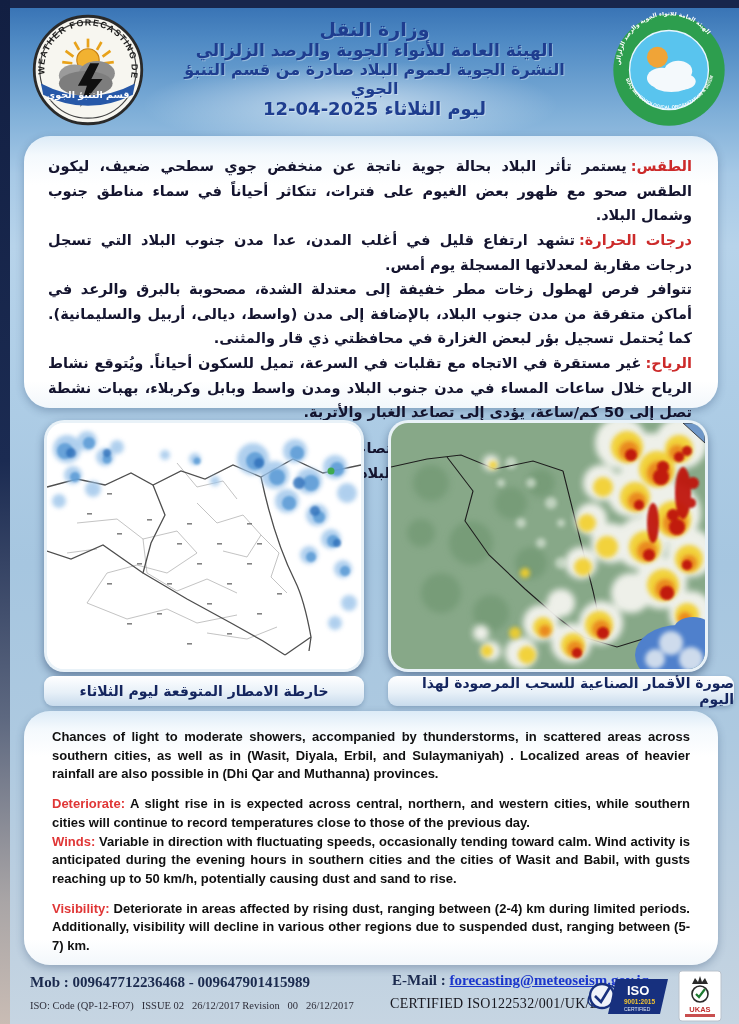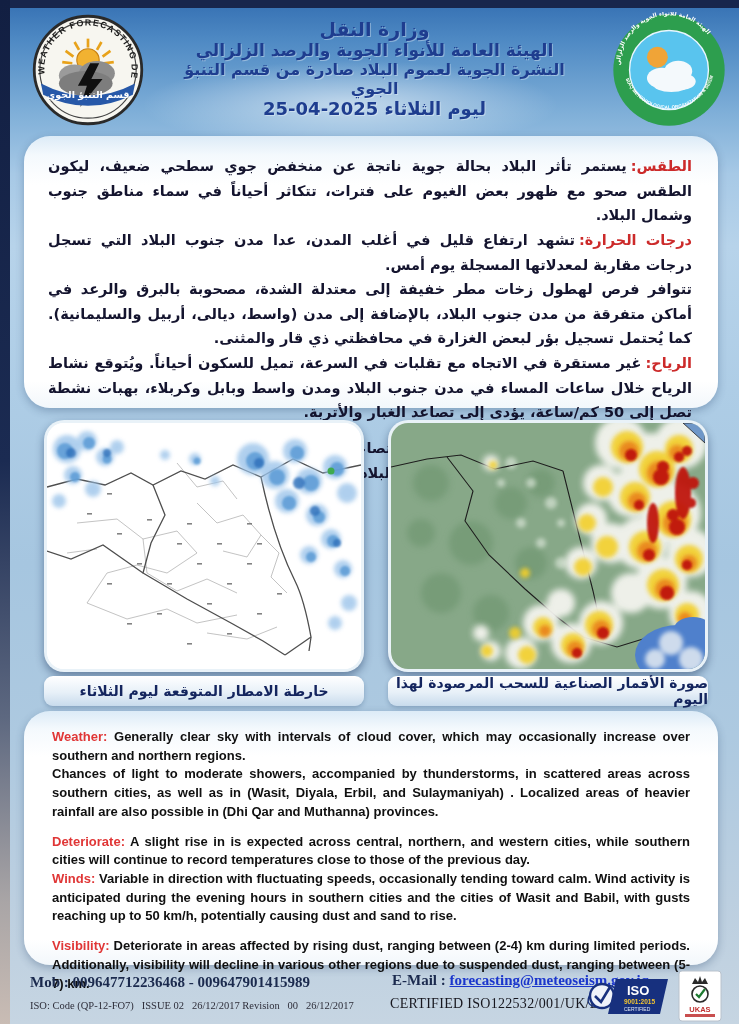--- a/index.html
+++ b/index.html
@@ -36,21 +36,21 @@
 
   
   .map-box{position:absolute;top:420px;width:314px;height:246px;border-radius:20px;overflow:hidden;
     border:3px solid rgba(232,241,248,.95);box-shadow:0 4px 9px rgba(15,40,80,.45);background:#fff;}
   .map-left{left:44px;}
   .map-right{left:388px;}
   .caption{position:absolute;top:676px;height:30px;border-radius:9px;display:flex;align-items:center;
     justify-content:center;background:linear-gradient(180deg,#ffffff 0%,#e7f0f8 55%,#c8dbec 100%);
     box-shadow:0 2px 4px rgba(25,55,95,.25);direction:rtl;}
   .cap-left{left:44px;width:320px;text-align:right;}
-  .cap-right{left:388px;width:320px;}
+  .cap-right{left:388px;width:346px;}
   .caption span{font-size:14px;font-weight:bold;color:#14255e;}
 
   
   .panel-en{top:711px;height:254px;padding:17px 28px 0 28px;box-sizing:border-box;
     font-family:"Liberation Sans",sans-serif;}
   .en-p{margin:0;font-size:13px;font-weight:bold;color:#101010;line-height:1.44;text-align:justify;}
   .en-p .red{color:#e03636;}
   .en-gap{margin-top:11px;}
 
   
@@ -99,21 +99,21 @@
       </g>
       <polygon points="52,44 41,64 49,64 43,83 63,58 53,58 60,44" fill="#101010"></polygon>
       <path d="M 8,62 Q 50,84 92,62 L 90,72 Q 50,92 10,72 Z" fill="#2758a8"></path>
       <text x="50" y="75" text-anchor="middle" font-size="8.5" font-weight="bold" fill="#ffffff">قسم التنبؤ الجوي</text>
     </svg>
 
     <div class="title-block">
       <div class="t1">وزارة النقل</div>
       <div class="t2">الهيئة العامة للأنواء الجوية والرصد الزلزالي</div>
       <div class="t3">النشرة الجوية لعموم البلاد صادرة من قسم التنبؤ الجوي</div>
-      <div class="t4">ليوم الثلاثاء 2025-04-25</div>
+      <div class="t4">ليوم الثلاثاء 2025-04-12</div>
     </div>
 
     <svg class="logo-right" viewBox="0 0 100 100">
       <circle cx="50" cy="50" r="48" fill="#2d9e4e"></circle>
       <circle cx="50" cy="50" r="34" fill="#59c4ee" stroke="#e8f6ff" stroke-width="1.2"></circle>
       <path id="arcRT" d="M 9,54 A 42,42 0 1 1 91,54" fill="none"></path>
       <path id="arcRB" d="M 12,56 A 40,40 0 0 0 88,56" fill="none"></path>
       <text font-size="5" font-weight="bold" fill="#ffffff">
         <textPath href="#arcRT" startOffset="8">الهيئة العامة للأنواء الجوية والرصد الزلزالي</textPath>
       </text>
@@ -377,21 +377,20 @@
   </div>
 
   <div class="caption cap-left">
     <span>خارطة الامطار المتوقعة ليوم الثلاثاء</span>
   </div>
   <div class="caption cap-right">
     <span>صورة الأقمار الصناعية للسحب المرصودة لهذا اليوم</span>
   </div>
 
   <section class="panel panel-en">
-    <p class="en-p"><span class="red">Weather:</span> <span>Generally clear sky with intervals of cloud cover, which may occasionally increase over southern and northern regions.</span></p>
     <p class="en-p"><span>Chances of light to moderate showers, accompanied by thunderstorms, in scattered areas across southern cities, as well as in (Wasit, Diyala, Erbil, and Sulaymaniyah) . Localized areas of heavier rainfall are also possible in (Dhi Qar and Muthanna) provinces.</span></p>
     <p class="en-p en-gap"><span class="red">Deteriorate:</span> <span>A slight rise in is expected across central, northern, and western cities, while southern cities will continue to record temperatures close to those of the previous day.</span></p>
     <p class="en-p"><span class="red">Winds:</span> <span>Variable in direction with fluctuating speeds, occasionally tending toward calm. Wind activity is anticipated during the evening hours in southern cities and the cities of Wasit and Babil, with gusts reaching up to 50 km/h, potentially causing dust and sand to rise.</span></p>
     <p class="en-p en-gap"><span class="red">Visibility:</span> <span>Deteriorate in areas affected by rising dust, ranging between (2-4) km during limited periods. Additionally, visibility will decline in various other regions due to suspended dust, ranging between (5-7) km.</span></p>
   </section>
 
   <div class="footer">
     <div class="mob-line">Mob : 009647712236468 - 009647901415989</div>
     <div class="iso-line">ISO: Code (QP-12-FO7)   ISSUE 02   26/12/2017 Revision   00   26/12/2017</div>
     <div class="email-line"><span>E-Mail : </span><a href="#" class="email-link">forecasting@meteoseism.gov.iq</a></div>

